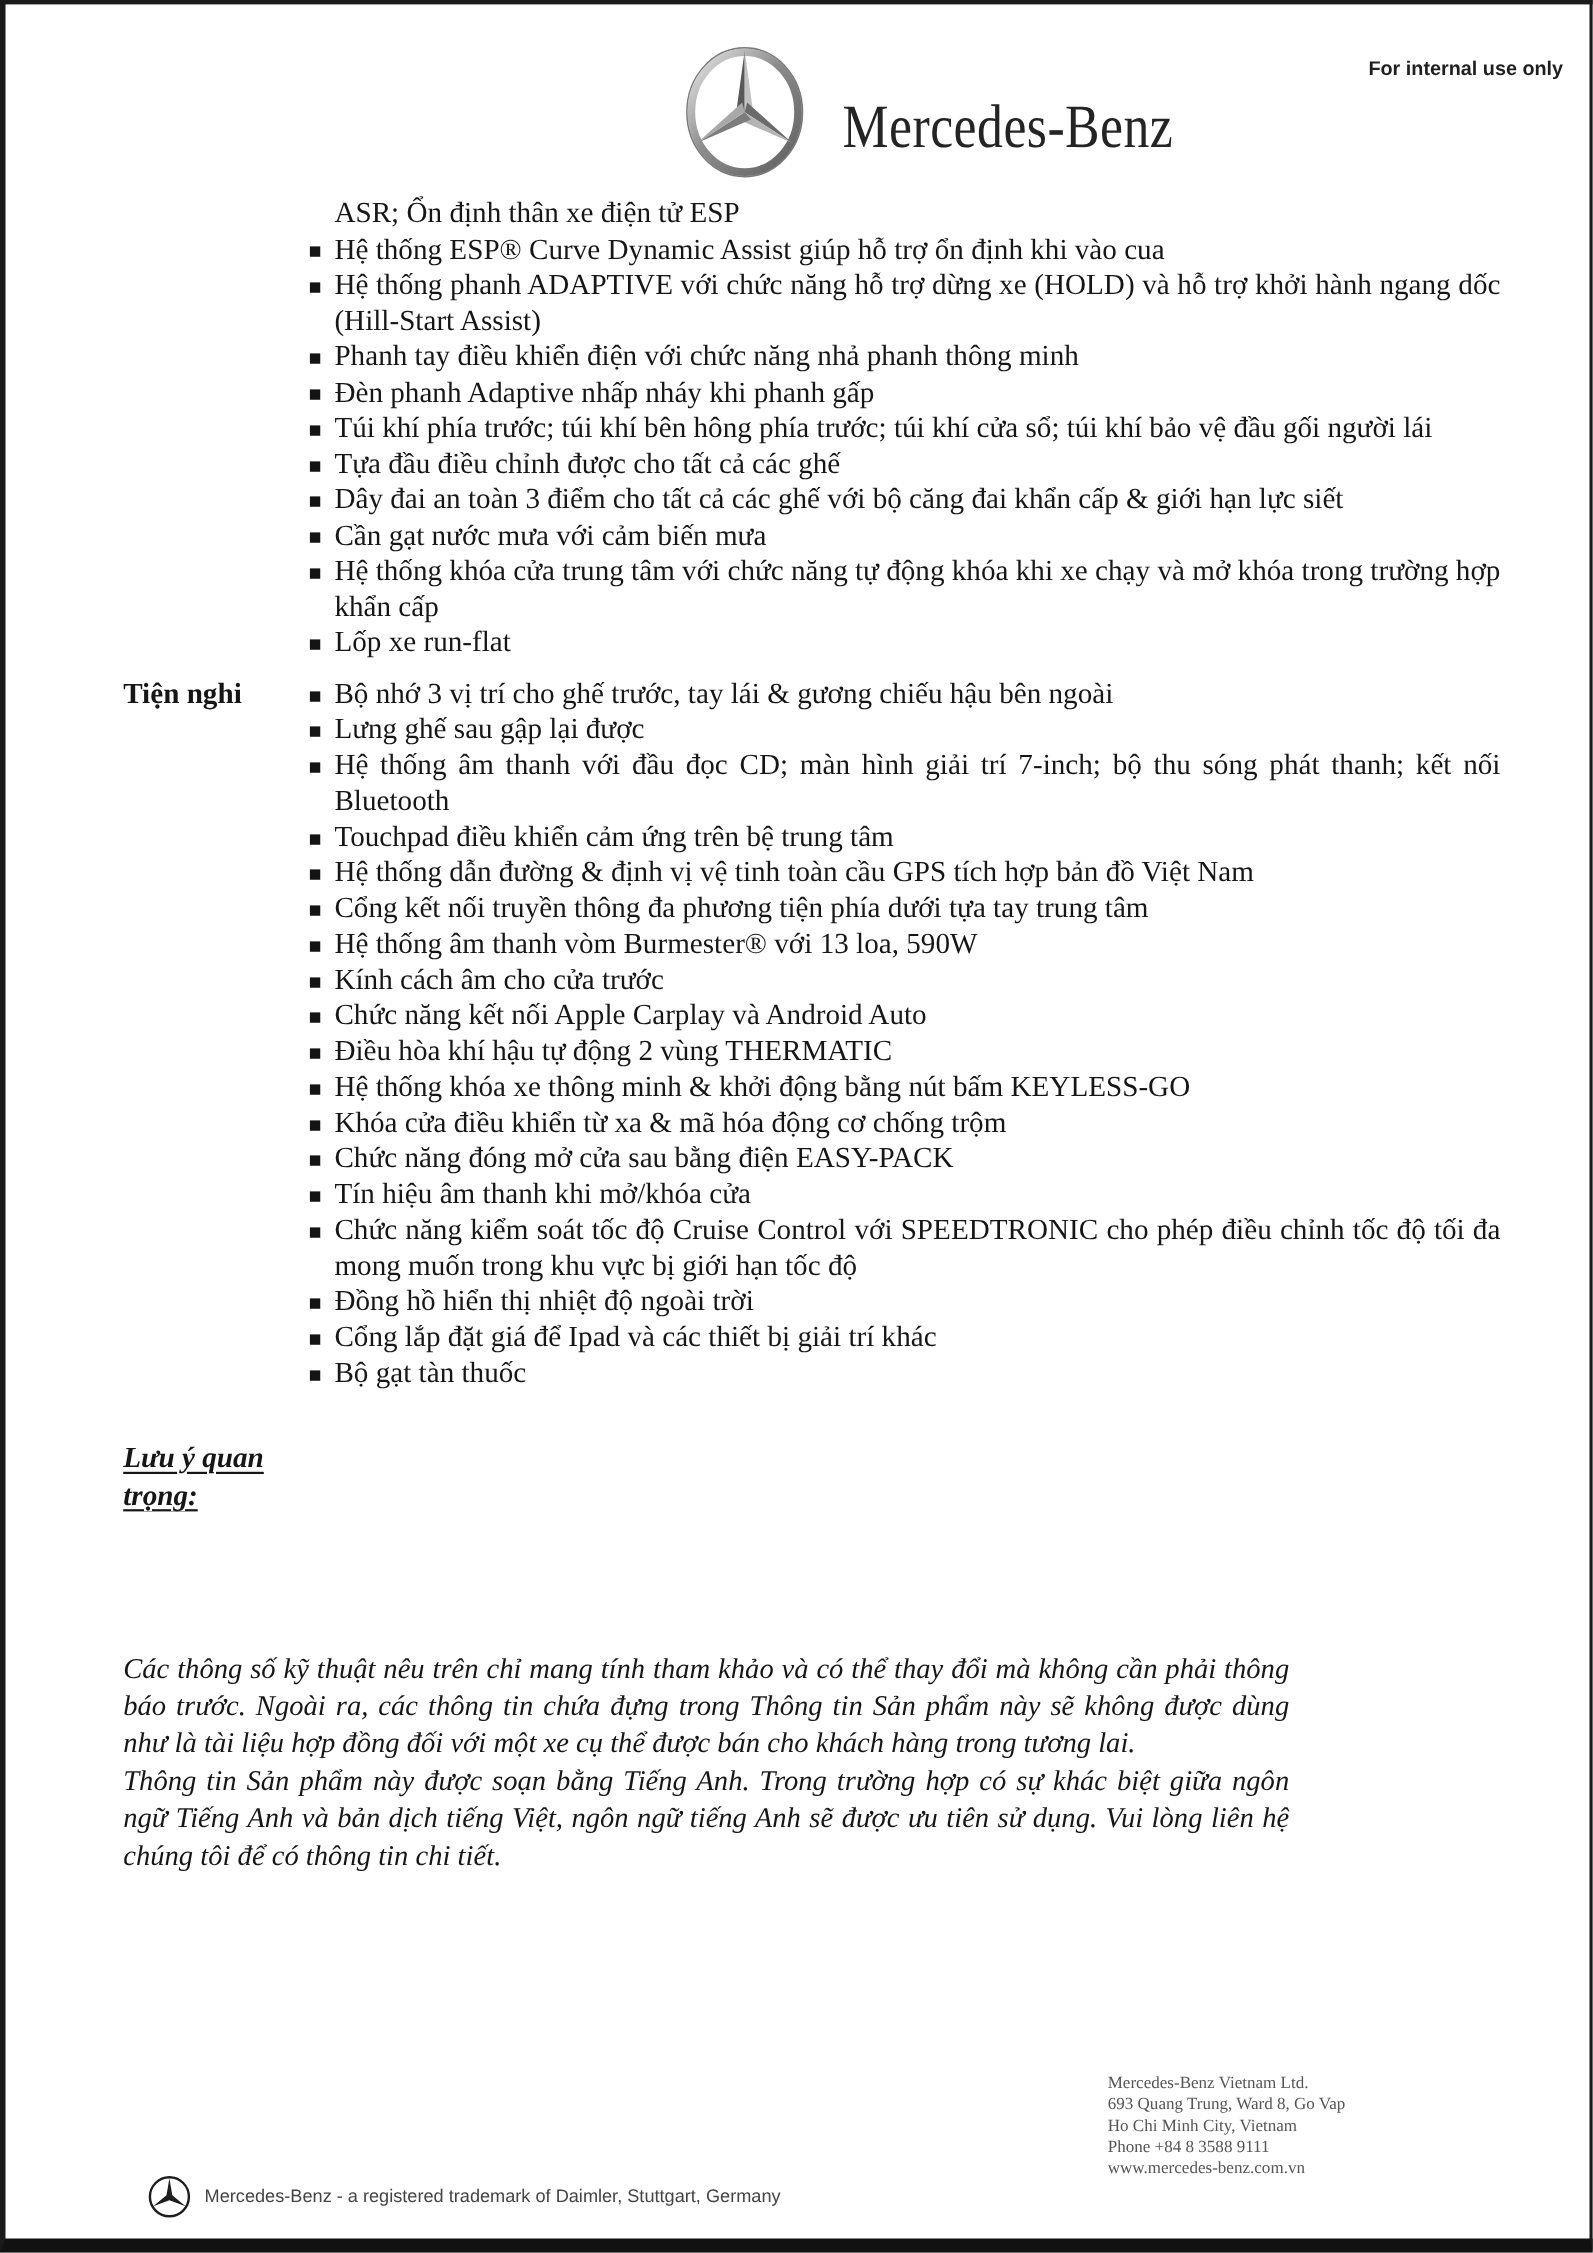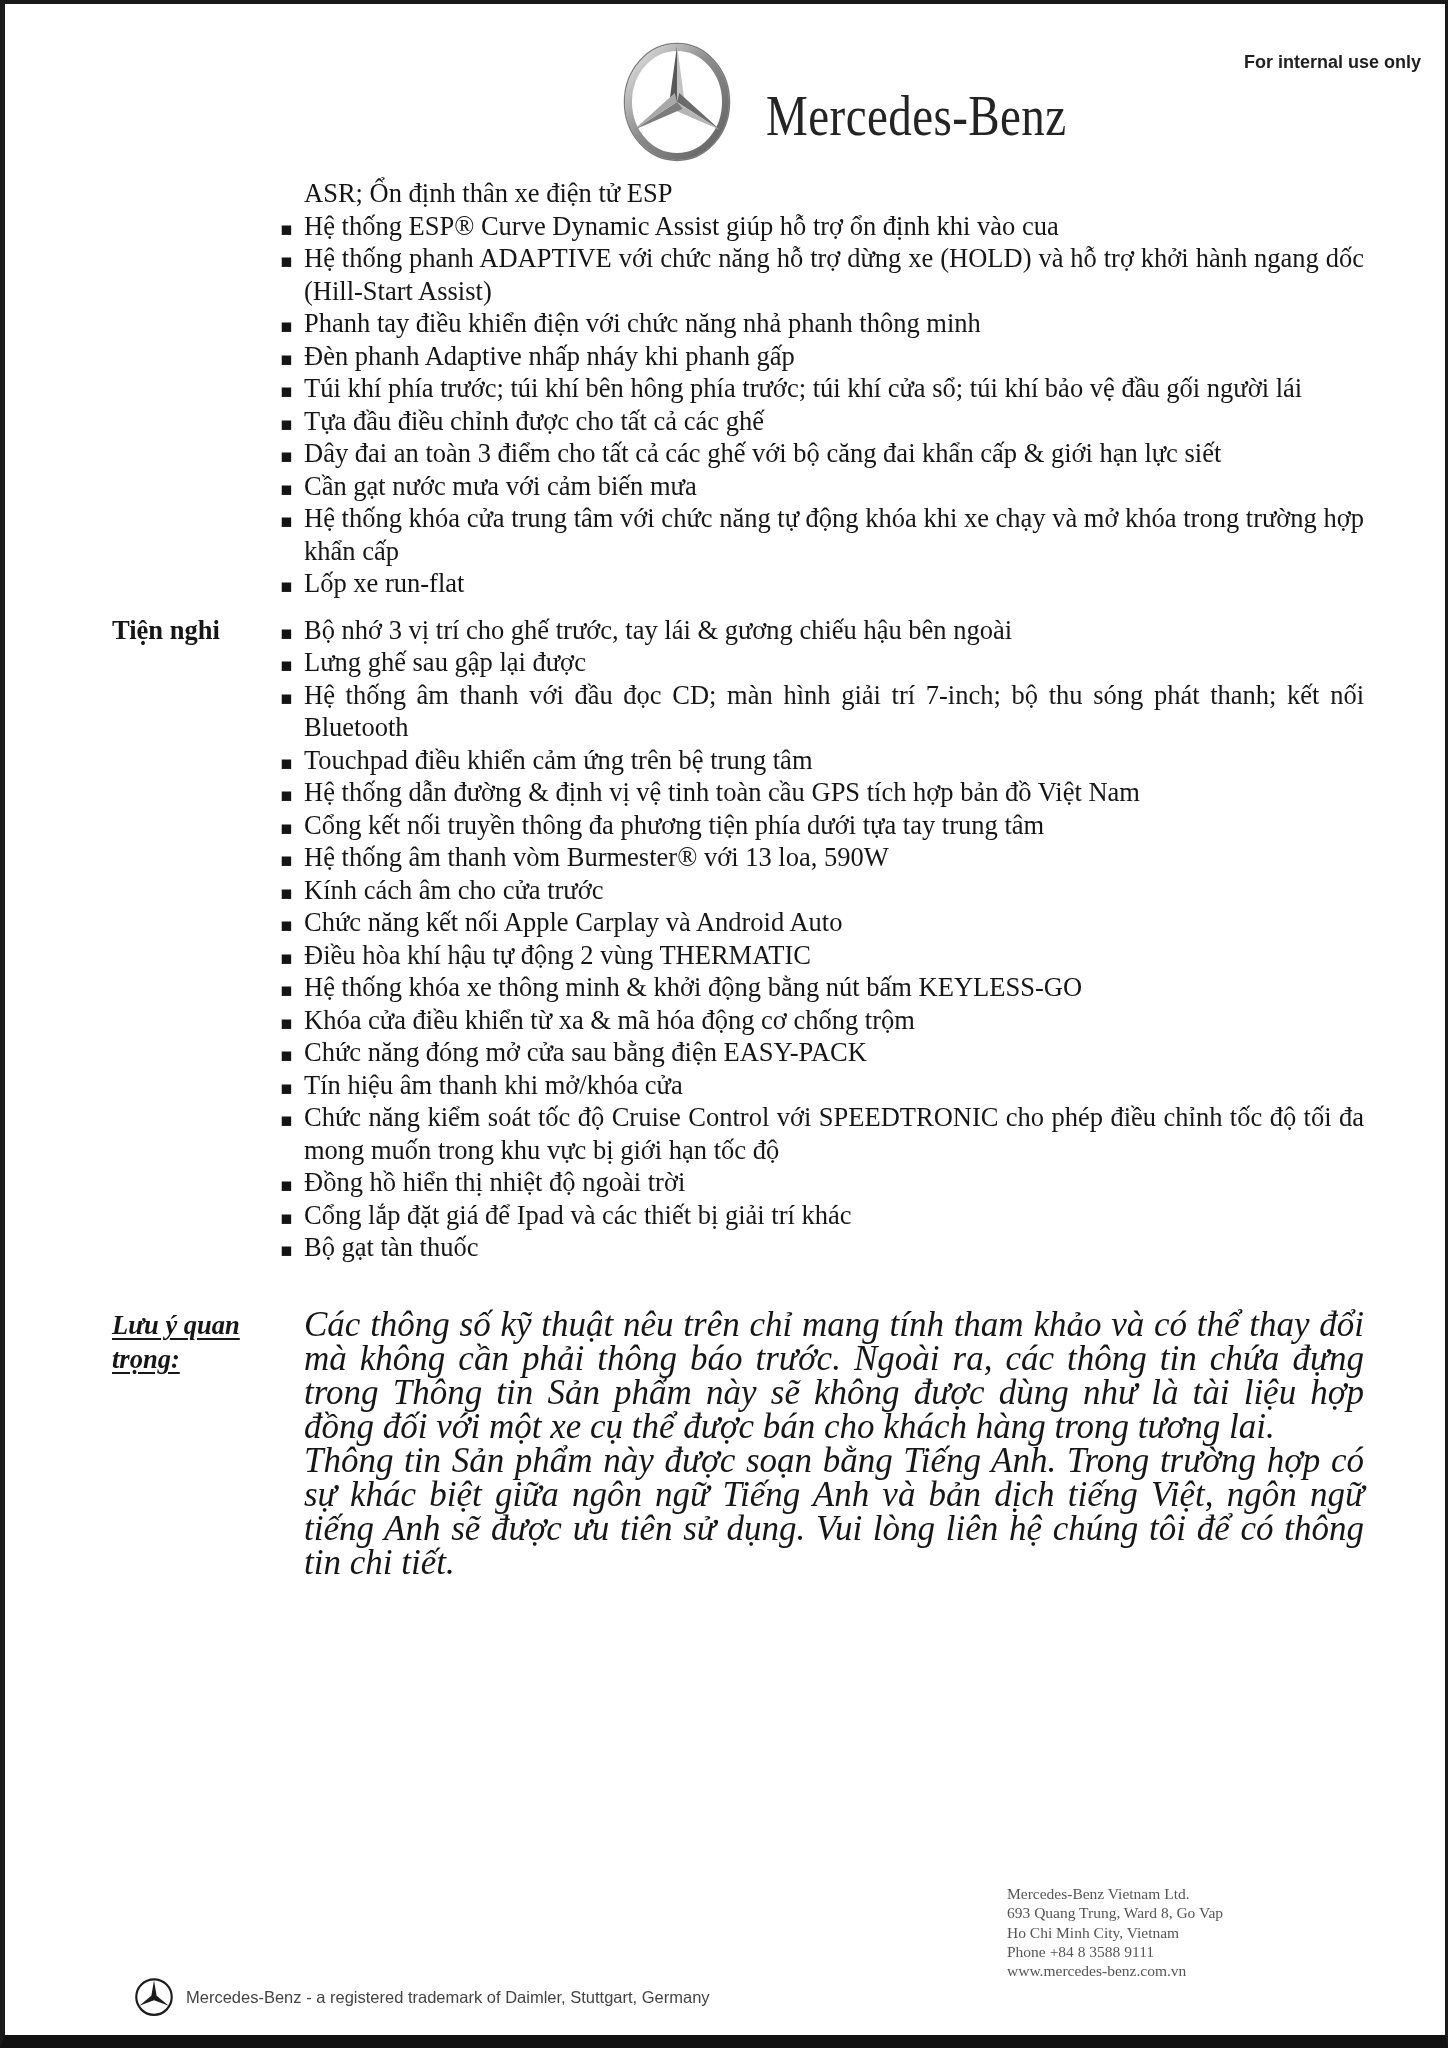--- a/index.html
+++ b/index.html
@@ -58,24 +58,24 @@
     font-size: 26.5px; line-height: 32.5px;
     text-align: justify;
   }
   ul.items li::before {
     content: "▪";
     position: absolute; left: -24px; top: 2px;
     font-family: "DejaVu Sans", sans-serif;
     font-size: 19px; line-height: 32.5px; color: #141414;
   }
   .row-tien-nghi { margin-top: 14px; }
-  .row-note { margin-top: 44px; }
+  .row-note { margin-top: 44px; flex-direction: column; }
   .note-text p {
     margin: 0; font-style: italic;
-    font-size: 35px; line-height: 34px; text-align: justify;
+    font-size: 26px; line-height: 34px; text-align: justify;
   }
   
   .address {
     position: absolute; left: 1007px; top: 1884px;
     font-family: Liberation Serif, serif;
     font-size: 15.5px; line-height: 19.3px; color: #555555;
   }
   .trademark-row { position: absolute; left: 134px; top: 1978px; }
   .trademark-star { position: absolute; left: 0; top: 0; }
   .trademark-text {

